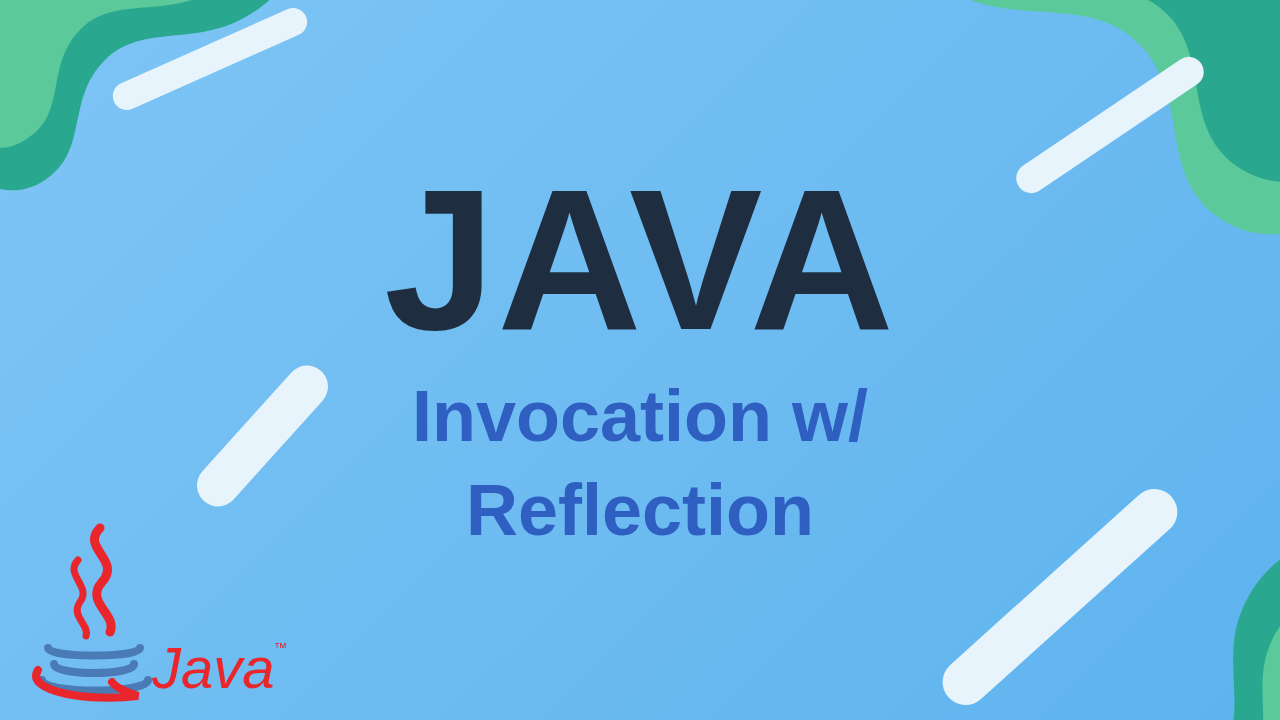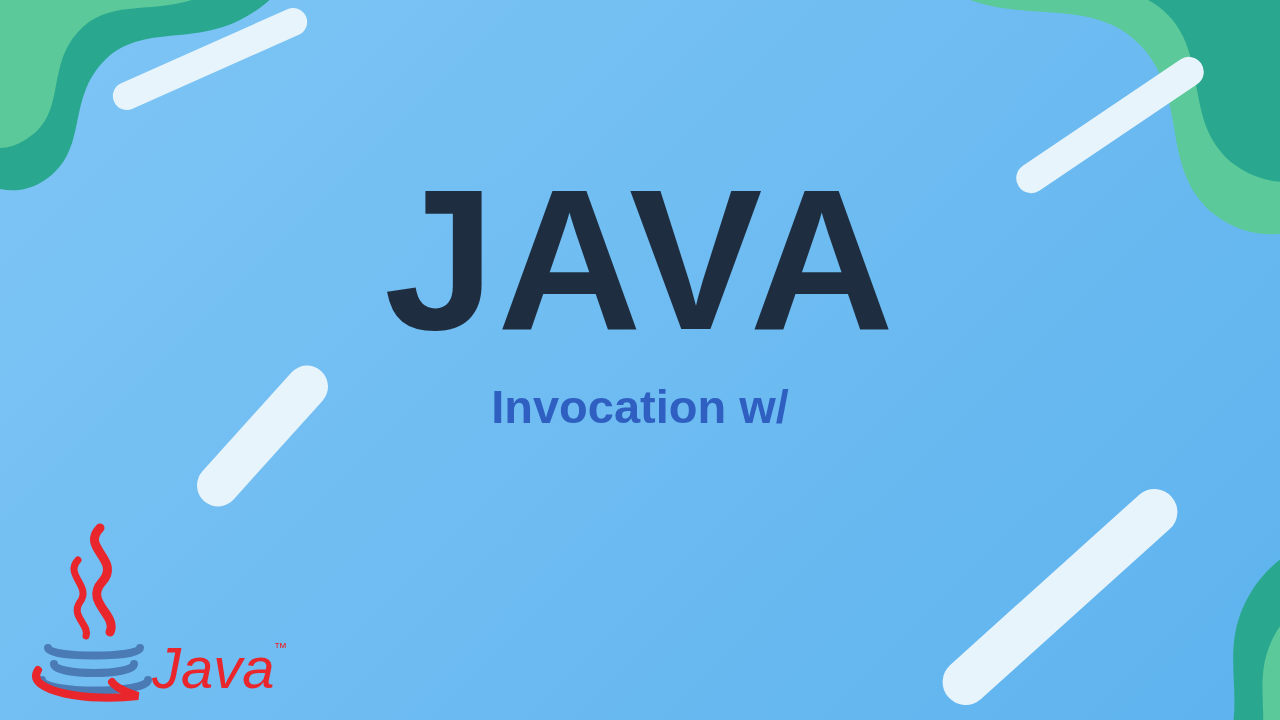--- a/index.html
+++ b/index.html
@@ -27,25 +27,25 @@
   }
   .title {
     font-size: 200px;
     font-weight: 900;
     color: #1e2d3f;
     letter-spacing: 2px;
     line-height: 1;
     font-family: 'Arial Black', Arial, sans-serif;
   }
   .subtitle {
-    font-size: 47px;
+    font-size: 72px;
     font-weight: 700;
     color: #2e5fc1;
     line-height: 1.3;
-    margin-top: 16px;
+    margin-top: 10px;
   }
   .java-logo {
     position: absolute;
     bottom: 10px;
     left: 30px;
   }
 </style>
 </head>
 <body>
 
@@ -66,20 +66,21 @@
 
 <div class="pill" style="top:45px; left:105px; width:210px; height:28px; transform:rotate(-24deg);"></div>
 <div class="pill" style="top:110px; right:60px; width:220px; height:30px; transform:rotate(-34deg);"></div>
 <div class="pill" style="top:415px; left:175px; width:175px; height:42px; transform:rotate(-48deg);"></div>
 <div class="pill" style="bottom:100px; right:70px; width:300px; height:46px; transform:rotate(-42deg);"></div>
 
 <div class="content">
   <div class="title">JAVA</div>
   <div class="subtitle">
     <span>Invocation w/</span><br>
+    <span>Reflection</span>
   </div>
 </div>
 
 <svg class="java-logo" width="260" height="190" viewBox="0 0 260 190">
 
   <path fill="none" stroke="#e8262b" stroke-width="9" stroke-linecap="round" d="M70,8 C50,28 92,40 72,62 C54,82 88,95 80,112"></path>
   <path fill="none" stroke="#e8262b" stroke-width="7" stroke-linecap="round" d="M48,40 C34,55 62,66 50,82 C40,96 60,105 56,116"></path>
 
   <path fill="none" stroke="#4a7bb5" stroke-width="8" stroke-linecap="round" d="M18,128 C18,138 110,138 110,128"></path>
   <path fill="none" stroke="#4a7bb5" stroke-width="8" stroke-linecap="round" d="M24,144 C24,156 104,156 104,144"></path>

